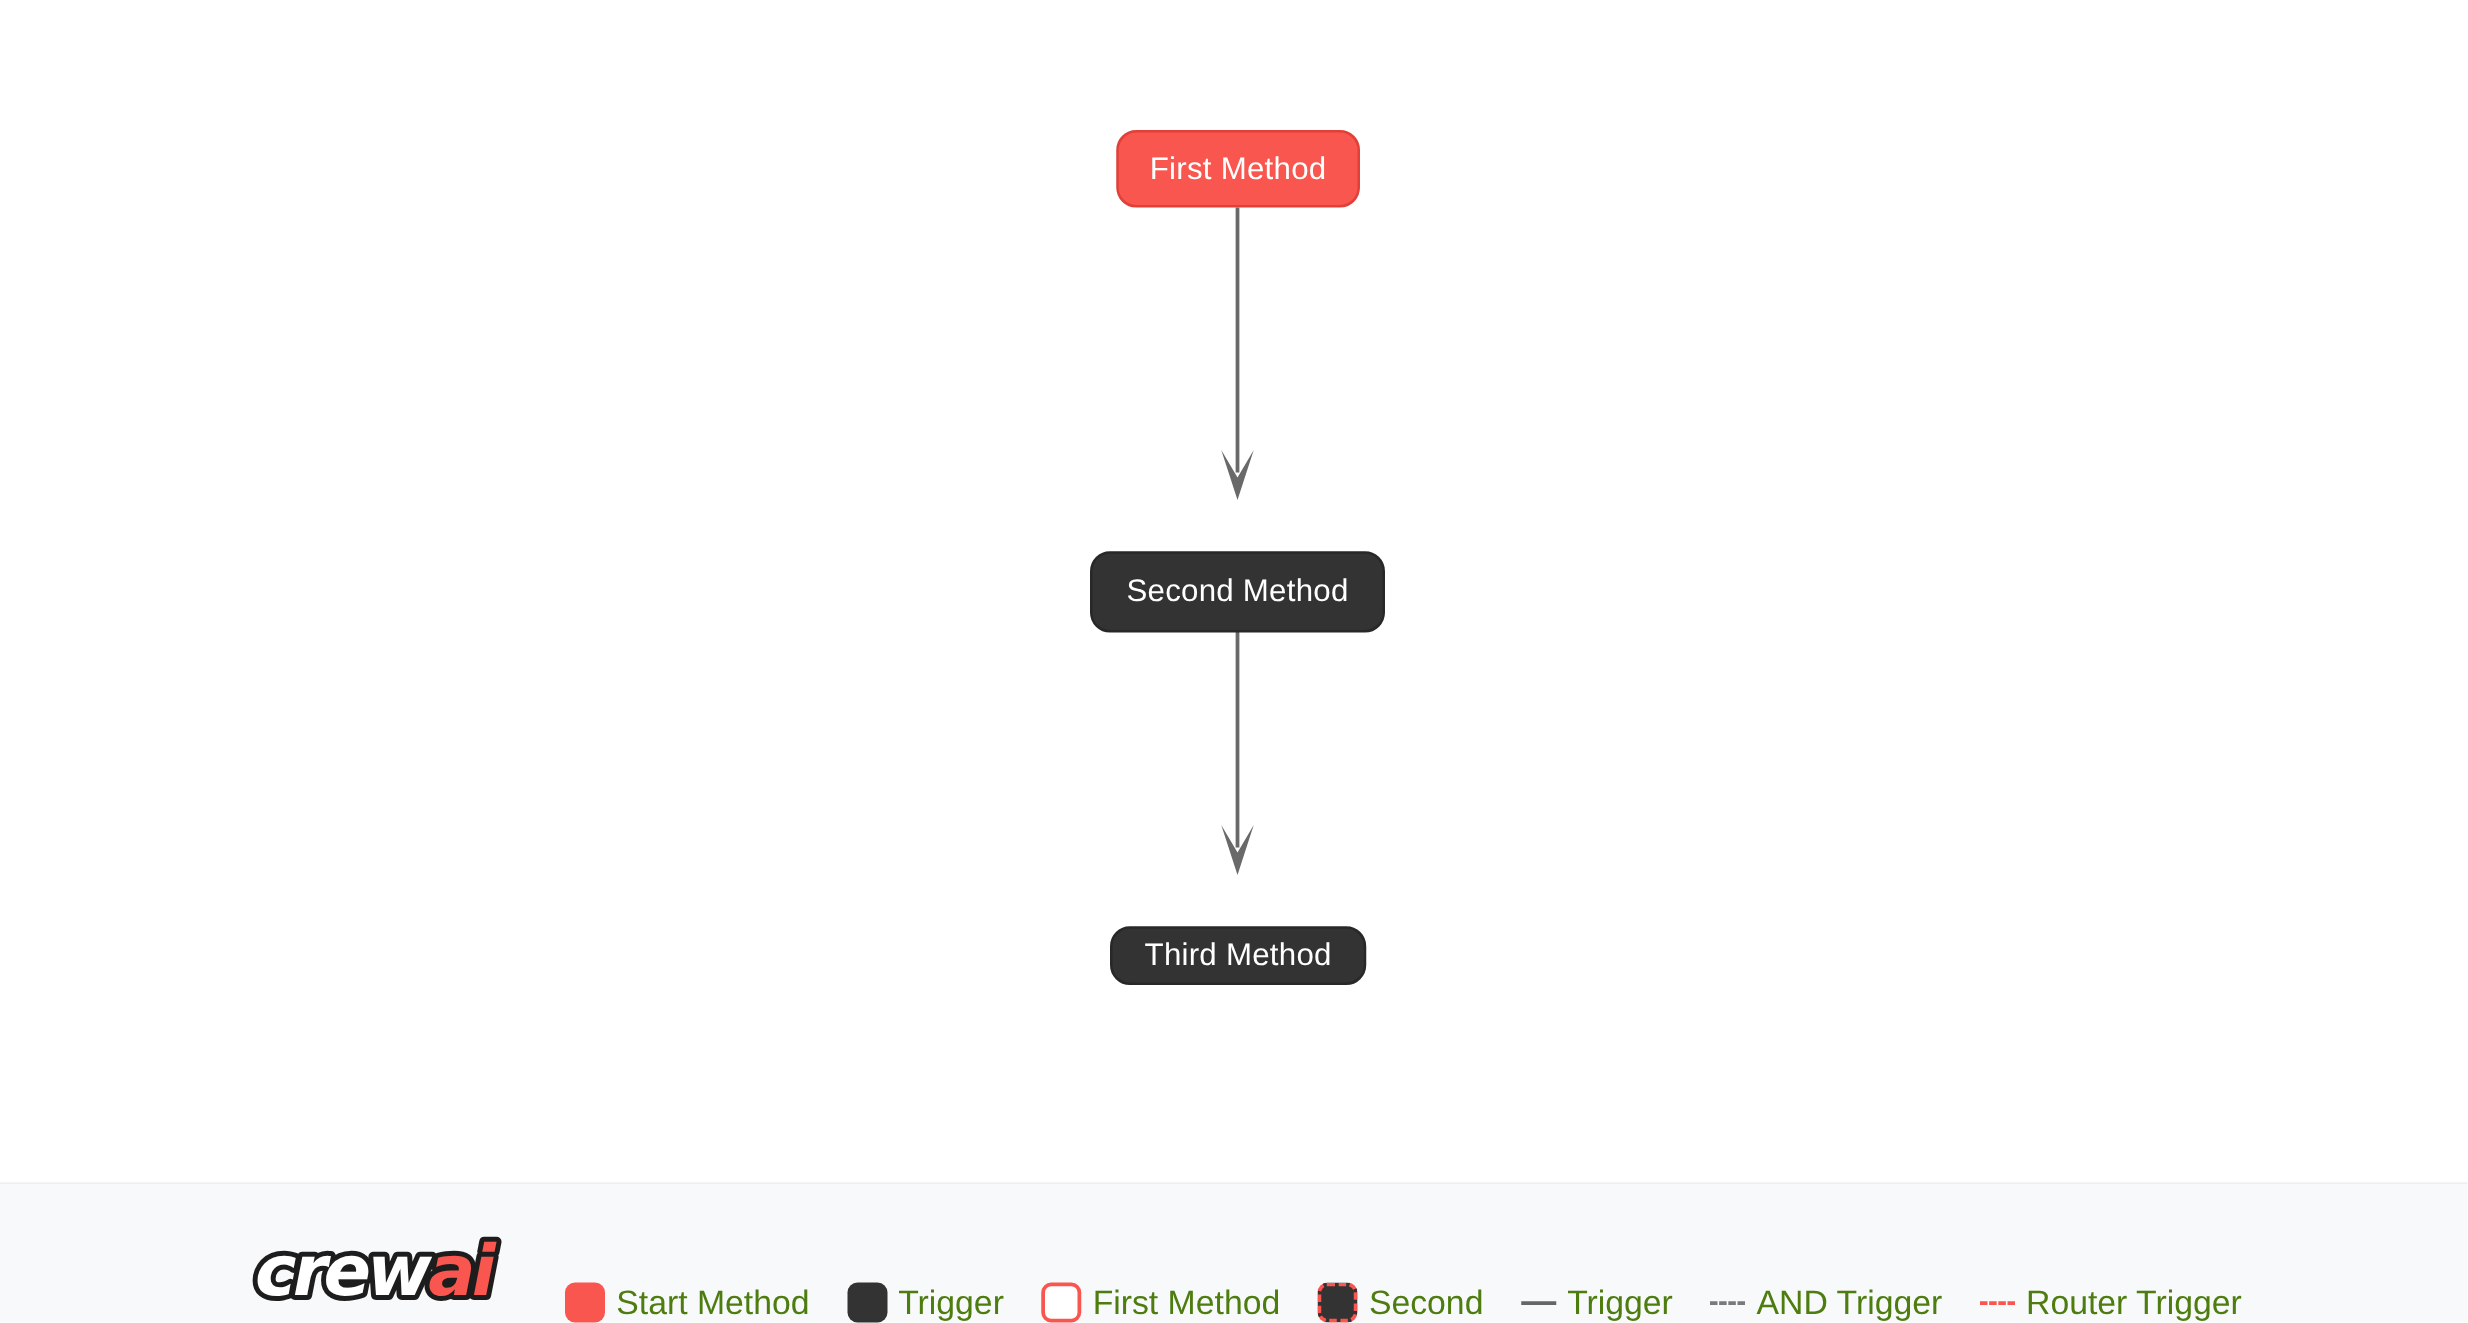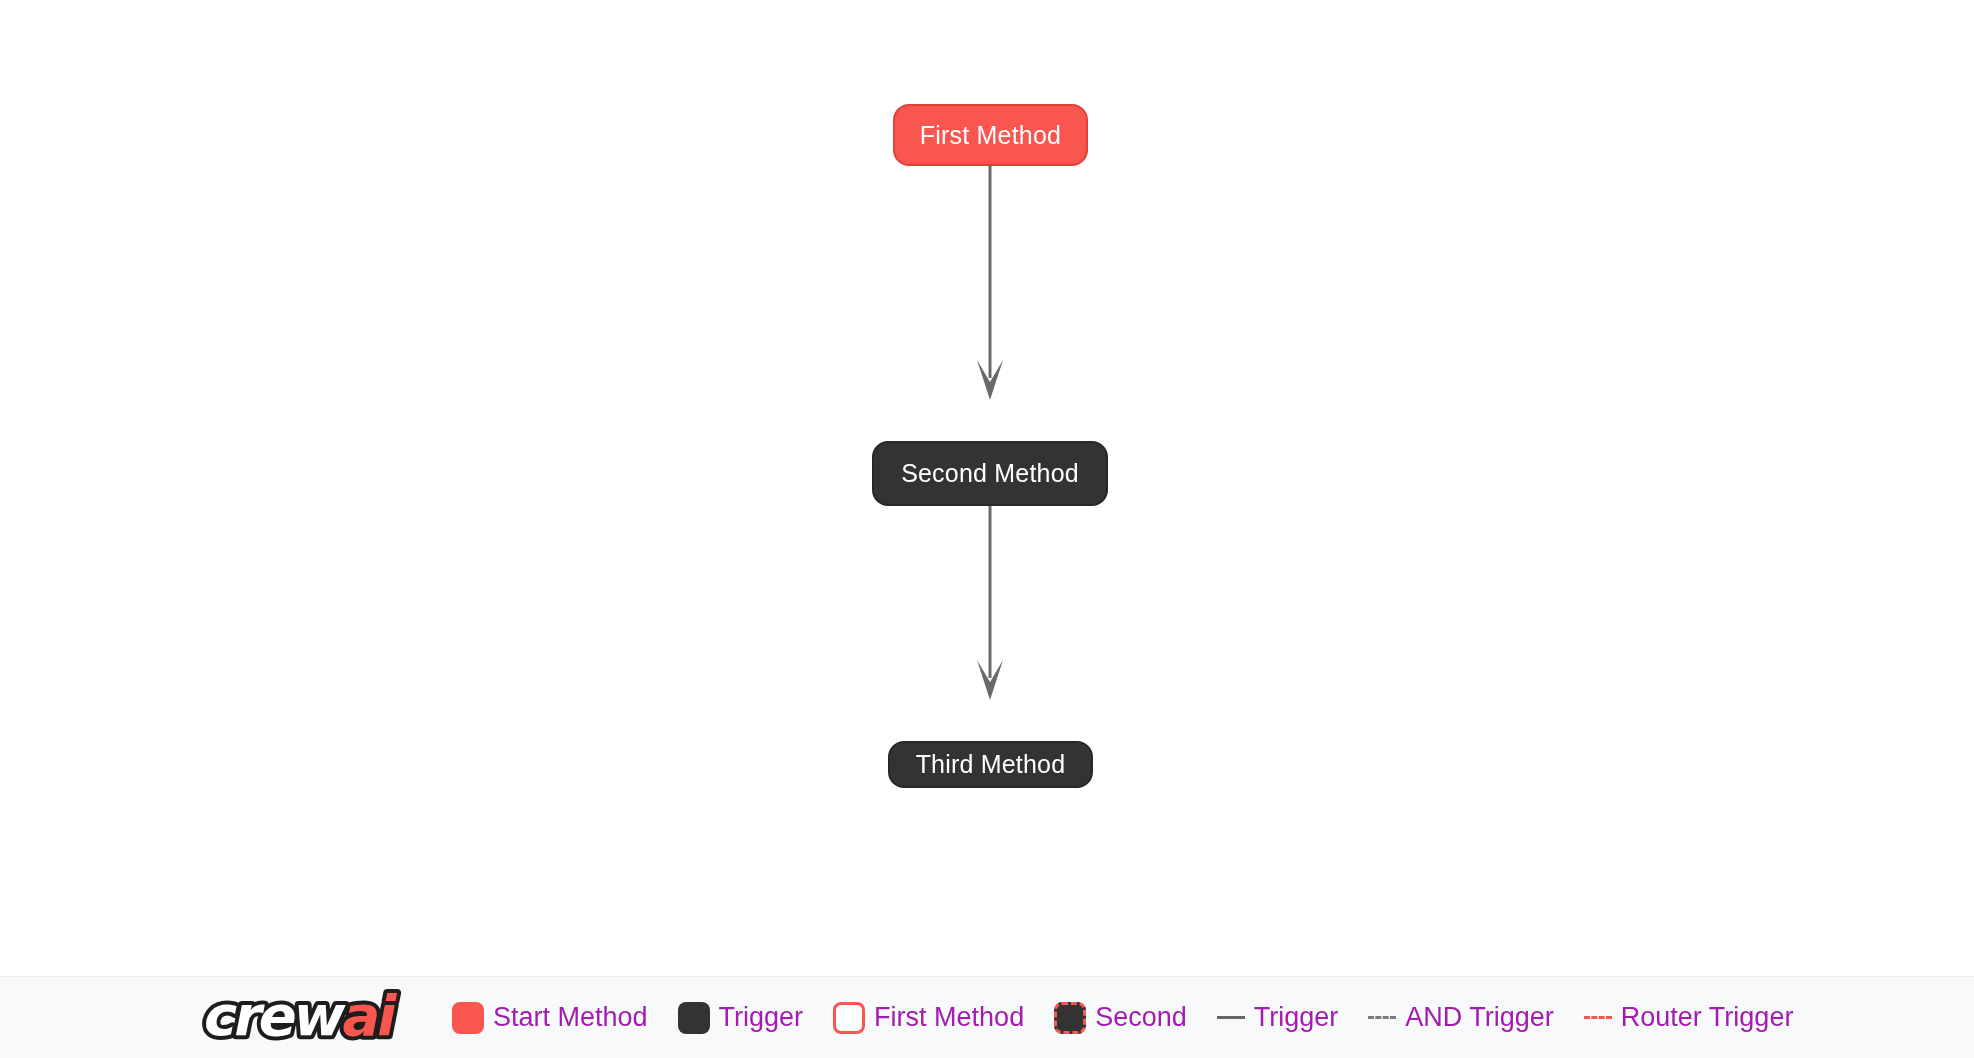--- a/index.html
+++ b/index.html
@@ -42,26 +42,26 @@
     border: 2px solid #282828;
     margin-top: 39px;
   }
   .node-1 { left: 893px; top: 104px; width: 195px; height: 62px; }
   .node-2 { left: 872px; top: 402px; width: 236px; height: 65px; }
   .node-3 { left: 888px; top: 702px; width: 205px; height: 47px; }
 
   .legend-bar {
     position: absolute;
     left: 0; bottom: 0;
-    width: 1974px; height: 82px;
+    width: 1974px; height: 112px;
     background: #f8f9fa;
     border-top: 1px solid #ececec;
     box-sizing: border-box;
     display: flex;
-    align-items: center;
+    align-items: flex-end;
     padding-left: 198px;
   }
   .logo-svg {
     width: 220px;
     height: 78px;
     flex: 0 0 auto;
     margin-right: 34px;
   }
   .logo-text {
     font-family: "DejaVu Sans", sans-serif;
@@ -83,21 +83,21 @@
     gap: 30px;
   }
   .legend-item {
     display: flex;
     align-items: center;
     gap: 9px;
     white-space: nowrap;
   }
   .legend-label {
     font-size: 27px;
-    color: #a21caf;
+    color: #4d7c0f;
   }
   .swatch {
     box-sizing: border-box;
     width: 32px; height: 32px;
     border-radius: 8px;
     flex: 0 0 auto;
   }
   .sw-start  { background: #f8564e; }
   .sw-method { background: #333333; }
   .sw-crew   { background: #ffffff; border: 3px solid #f8564e; }

